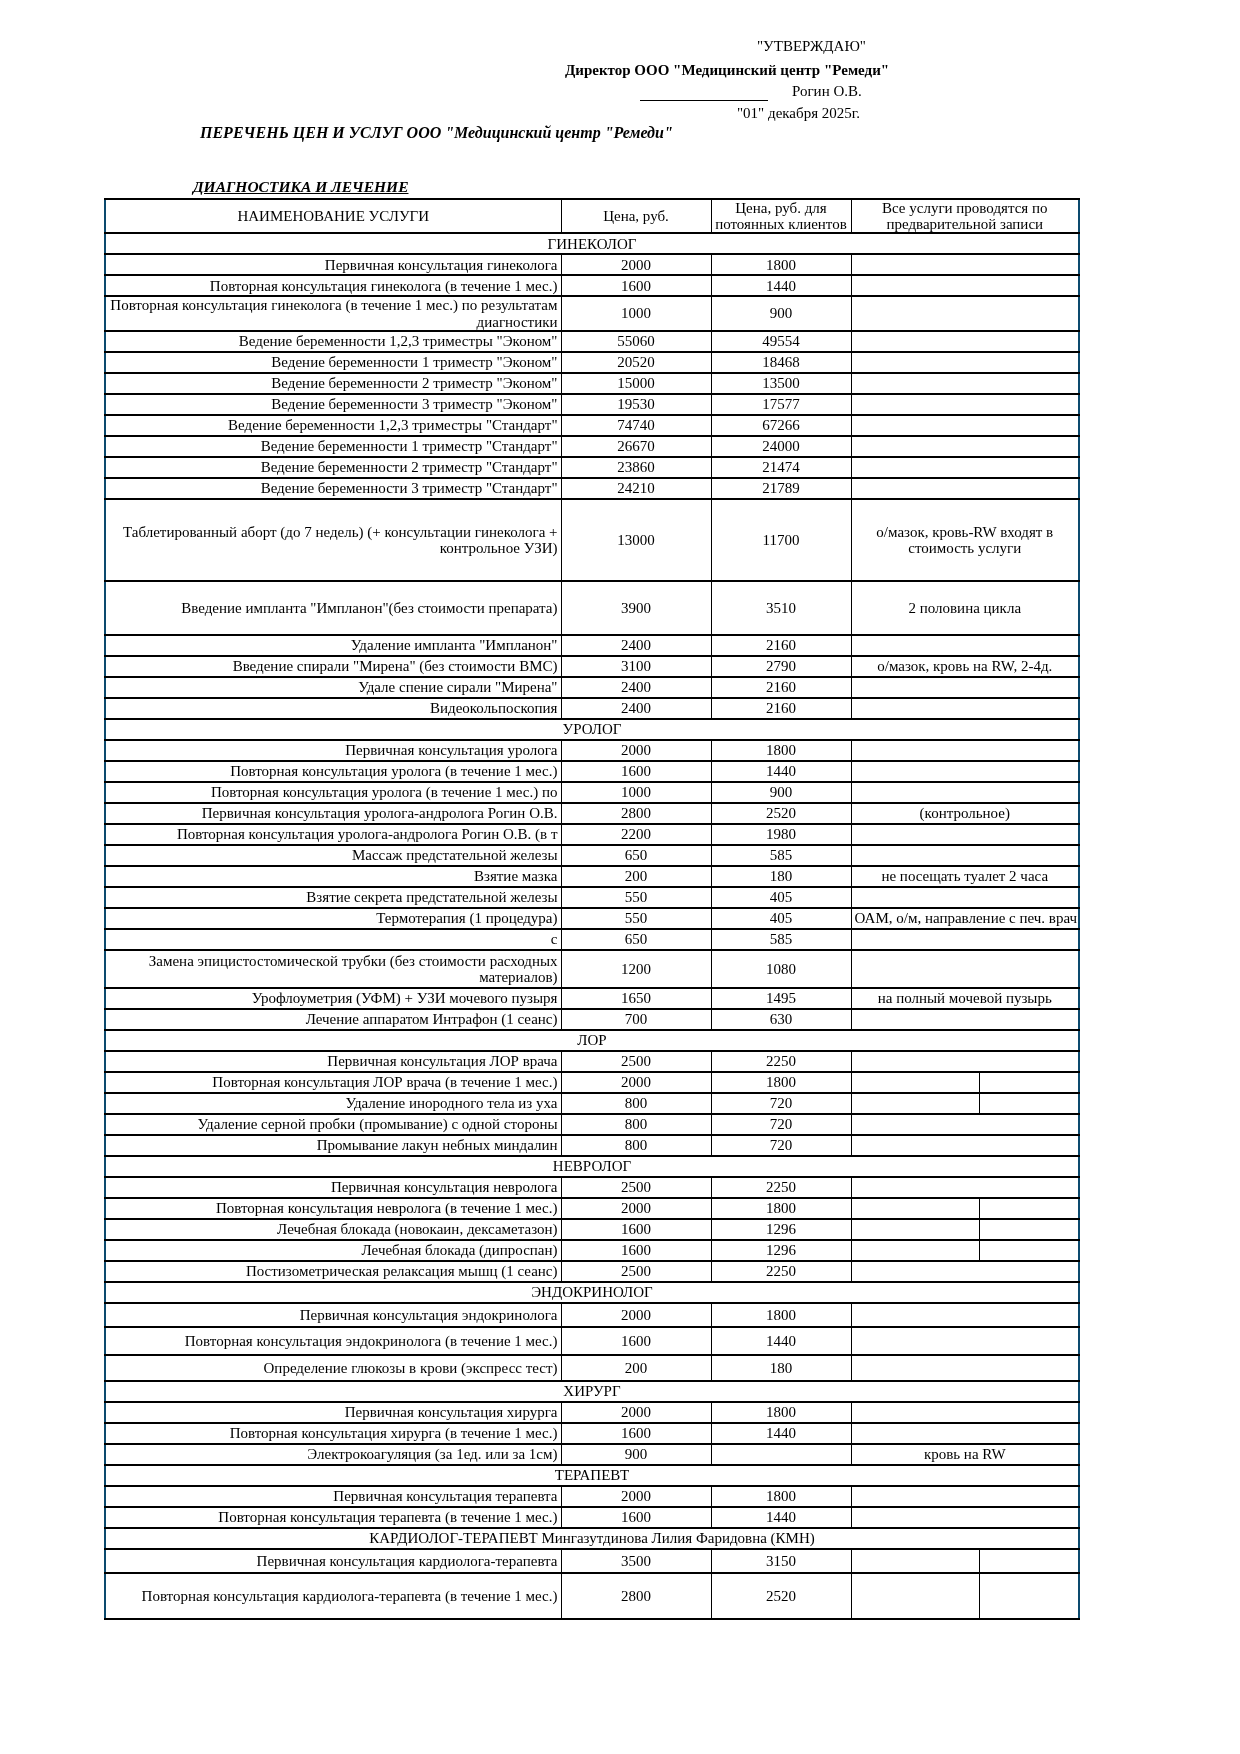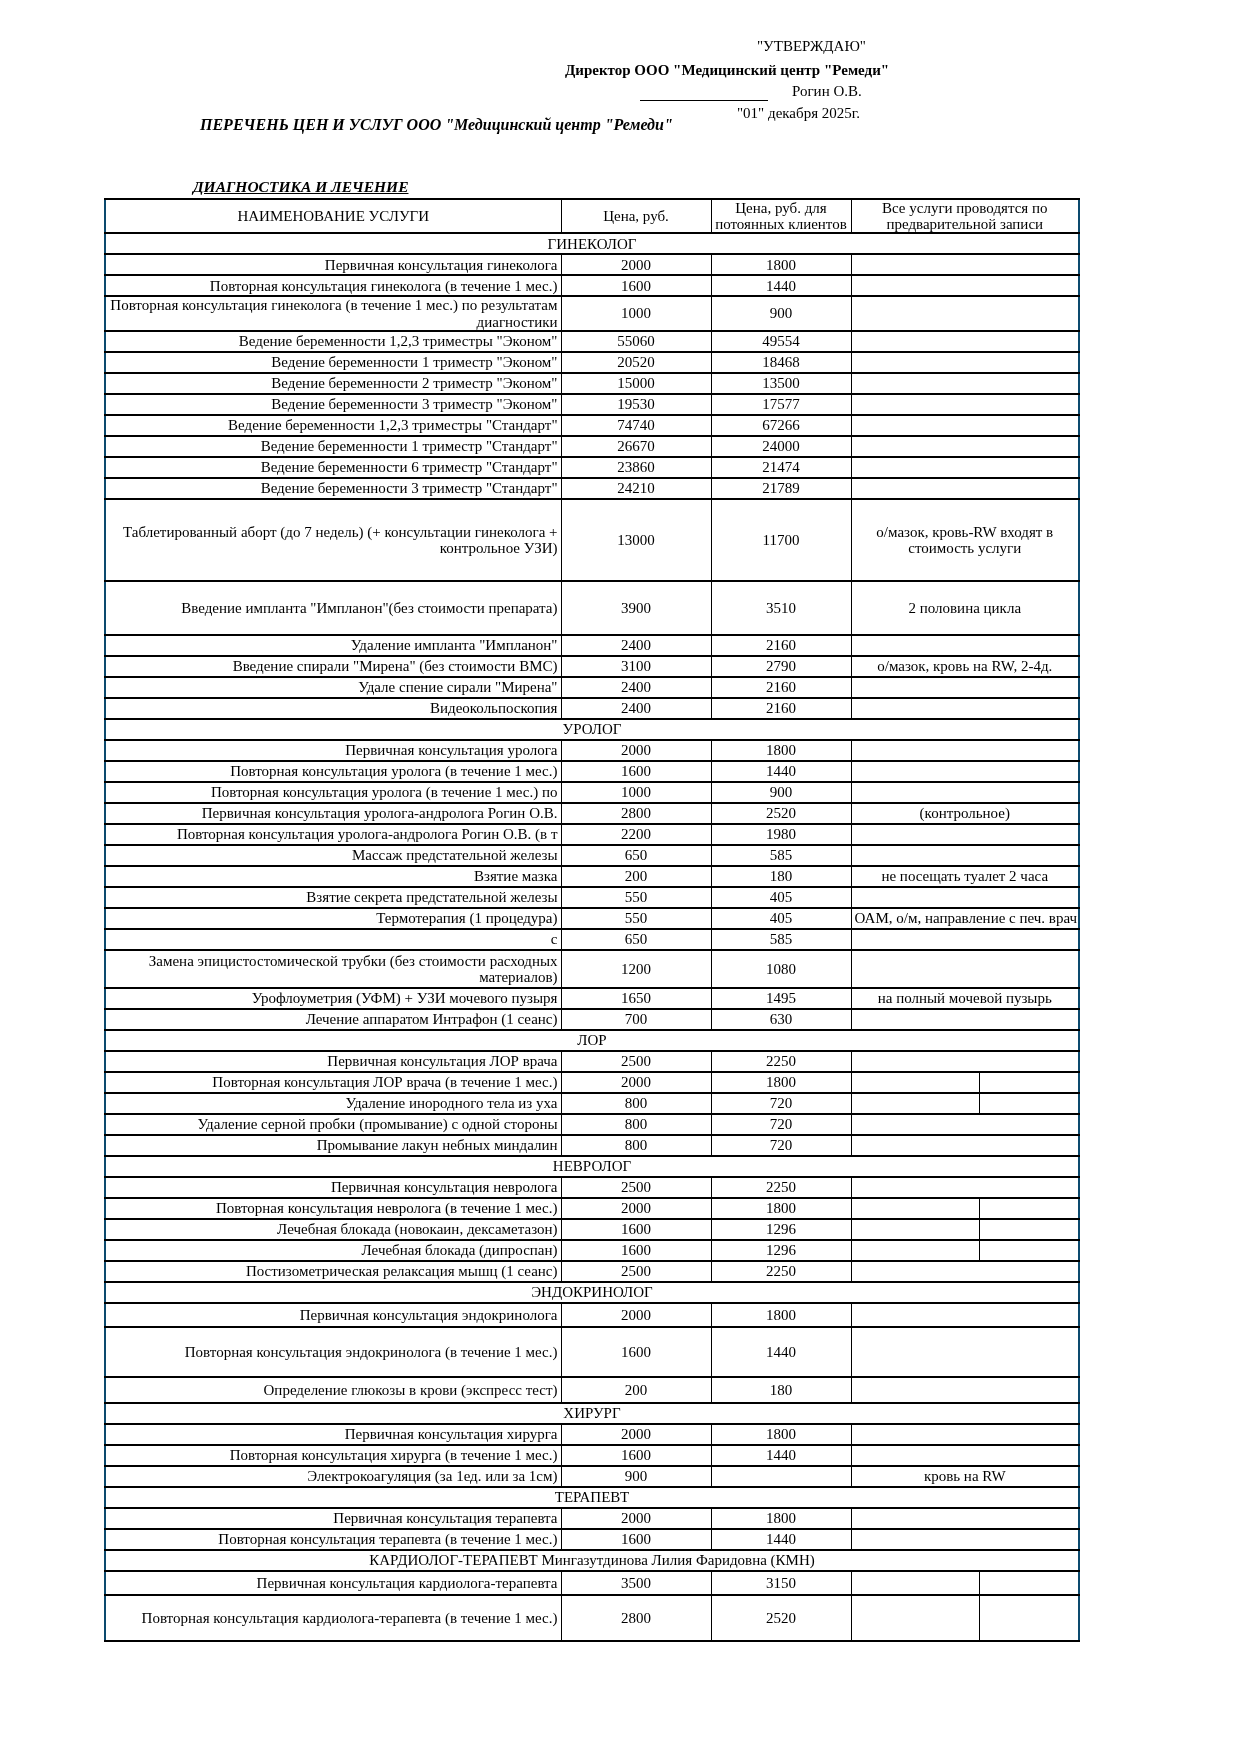--- a/index.html
+++ b/index.html
@@ -8,21 +8,21 @@
     background:#fff; color:#000;
     font-family:"Liberation Serif", serif;
     overflow:hidden;
   }
   .abs { position:absolute; white-space:nowrap; }
   .approval-quote  { left:757px; top:38px;  font-size:15px; }
   .approval-dir    { left:565px; top:62px;  font-size:15px; font-weight:bold; }
   .sig-line        { left:640px; top:84px;  width:128px; height:16px; border-bottom:1.5px solid #000; }
   .approval-signer { left:792px; top:83px;  font-size:15px; }
   .approval-date   { left:737px; top:105px; font-size:15px; }
-  .doc-title       { left:200px; top:116px; font-size:16px; font-weight:bold; font-style:italic; }
+  .doc-title       { left:200px; top:124px; font-size:16px; font-weight:bold; font-style:italic; }
   .section-heading { left:193px; top:178px; font-size:15.5px; font-weight:bold; font-style:italic; text-decoration:underline; }
 
   table.price {
     position:absolute; left:104px; top:198px;
     width:974px; border-collapse:collapse; table-layout:fixed;
     border:2px solid #0c4a6e;
   }
   table.price tr { height:21px; }
   table.price th, table.price td {
     border:1px solid #000;
@@ -125,21 +125,21 @@
           <td class="c-num">67266</td>
           <td class="c-note" colspan="2"></td>
         </tr>
         <tr>
           <td class="c-name">Ведение беременности 1 триместр "Стандарт"</td>
           <td class="c-num pb-hide">26670</td>
           <td class="c-num">24000</td>
           <td class="c-note" colspan="2"></td>
         </tr>
         <tr>
-          <td class="c-name">Ведение беременности 6 триместр "Стандарт"</td>
+          <td class="c-name">Ведение беременности 2 триместр "Стандарт"</td>
           <td class="c-num pb-hide">23860</td>
           <td class="c-num">21474</td>
           <td class="c-note" colspan="2"></td>
         </tr>
         <tr>
           <td class="c-name">Ведение беременности 3 триместр "Стандарт"</td>
           <td class="c-num">24210</td>
           <td class="c-num">21789</td>
           <td class="c-note" colspan="2"></td>
         </tr>
@@ -333,21 +333,21 @@
         </tr>
         <tr>
           <td class="sec" colspan="5">ЭНДОКРИНОЛОГ</td>
         </tr>
         <tr style="height: 24px;">
           <td class="c-name">Первичная консультация эндокринолога</td>
           <td class="c-num">2000</td>
           <td class="c-num">1800</td>
           <td class="c-note" colspan="2"></td>
         </tr>
-        <tr style="height: 50px;">
+        <tr style="height: 28px;">
           <td class="c-name">Повторная консультация эндокринолога (в течение 1 мес.)</td>
           <td class="c-num">1600</td>
           <td class="c-num">1440</td>
           <td class="c-note" colspan="2"></td>
         </tr>
         <tr style="height: 26px;">
           <td class="c-name">Определение глюкозы в крови (экспресс тест)</td>
           <td class="c-num">200</td>
           <td class="c-num">180</td>
           <td class="c-note" colspan="2"></td>

